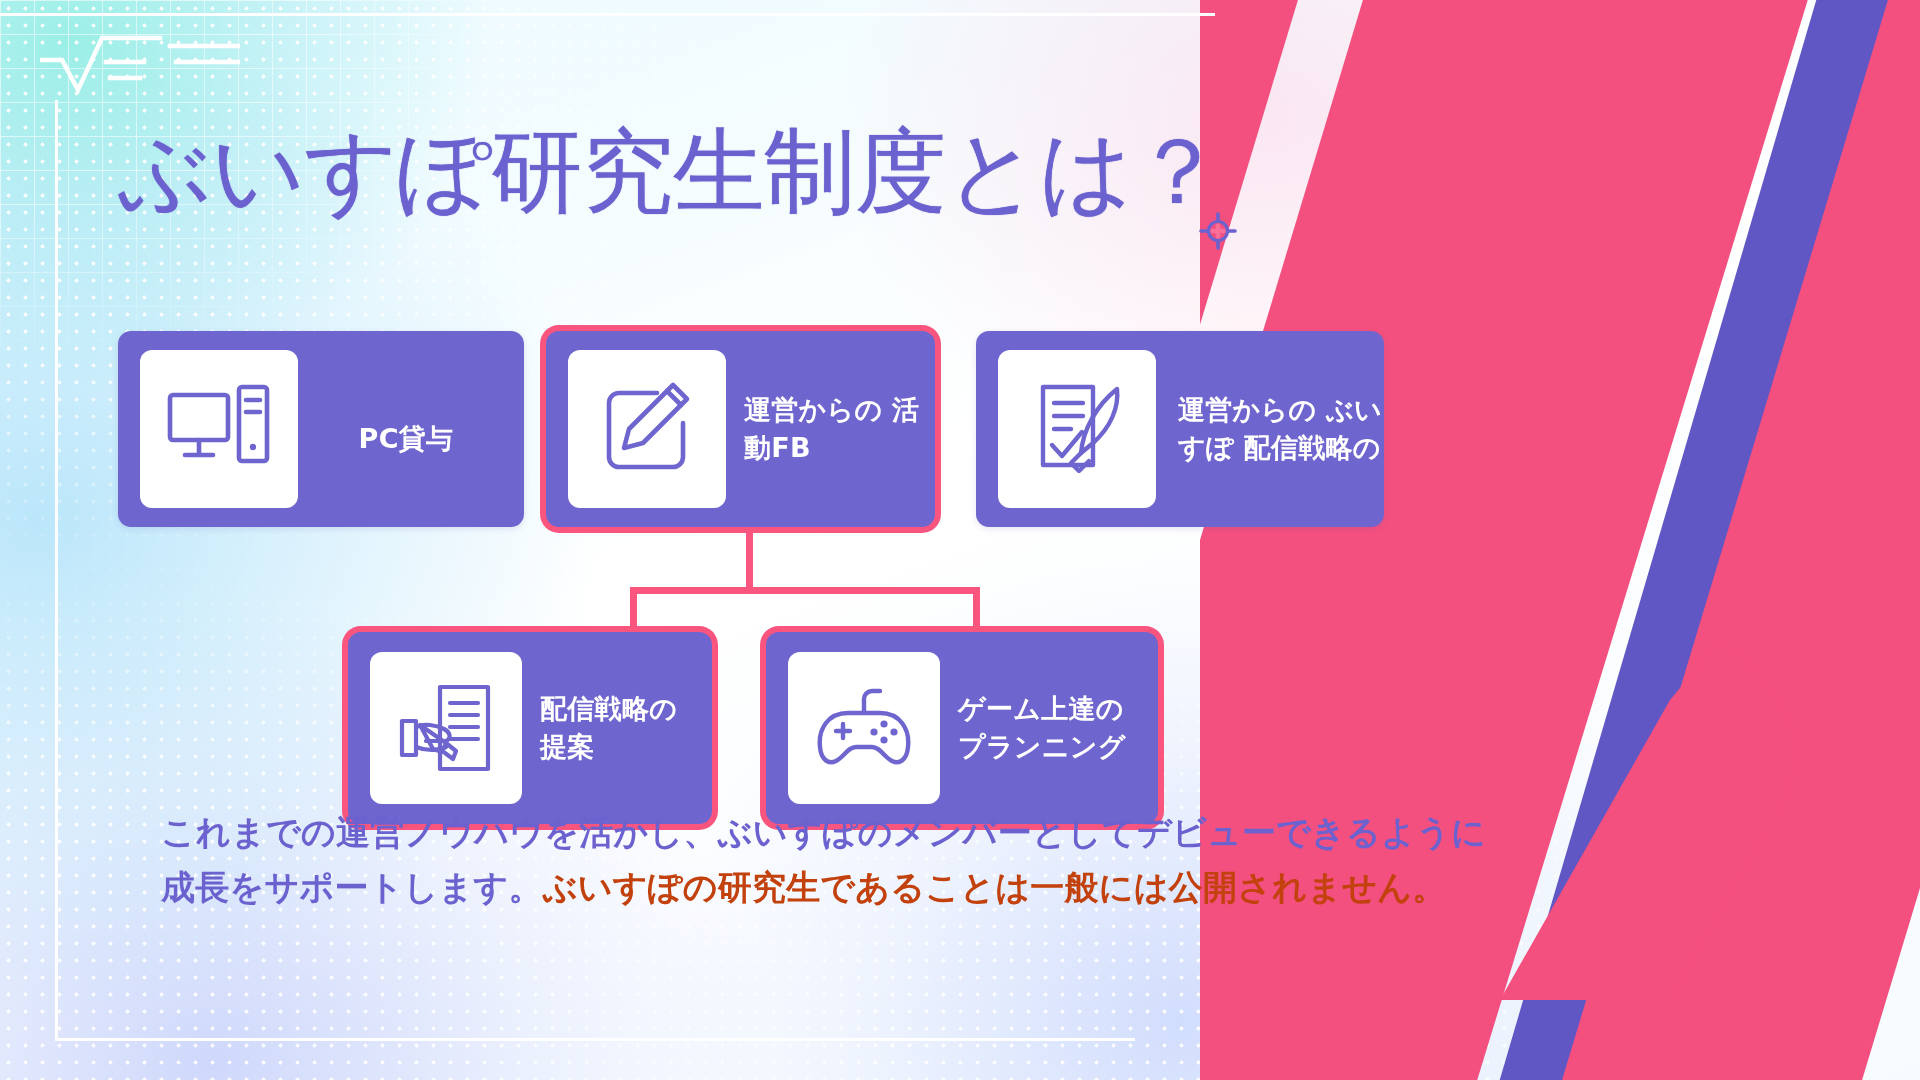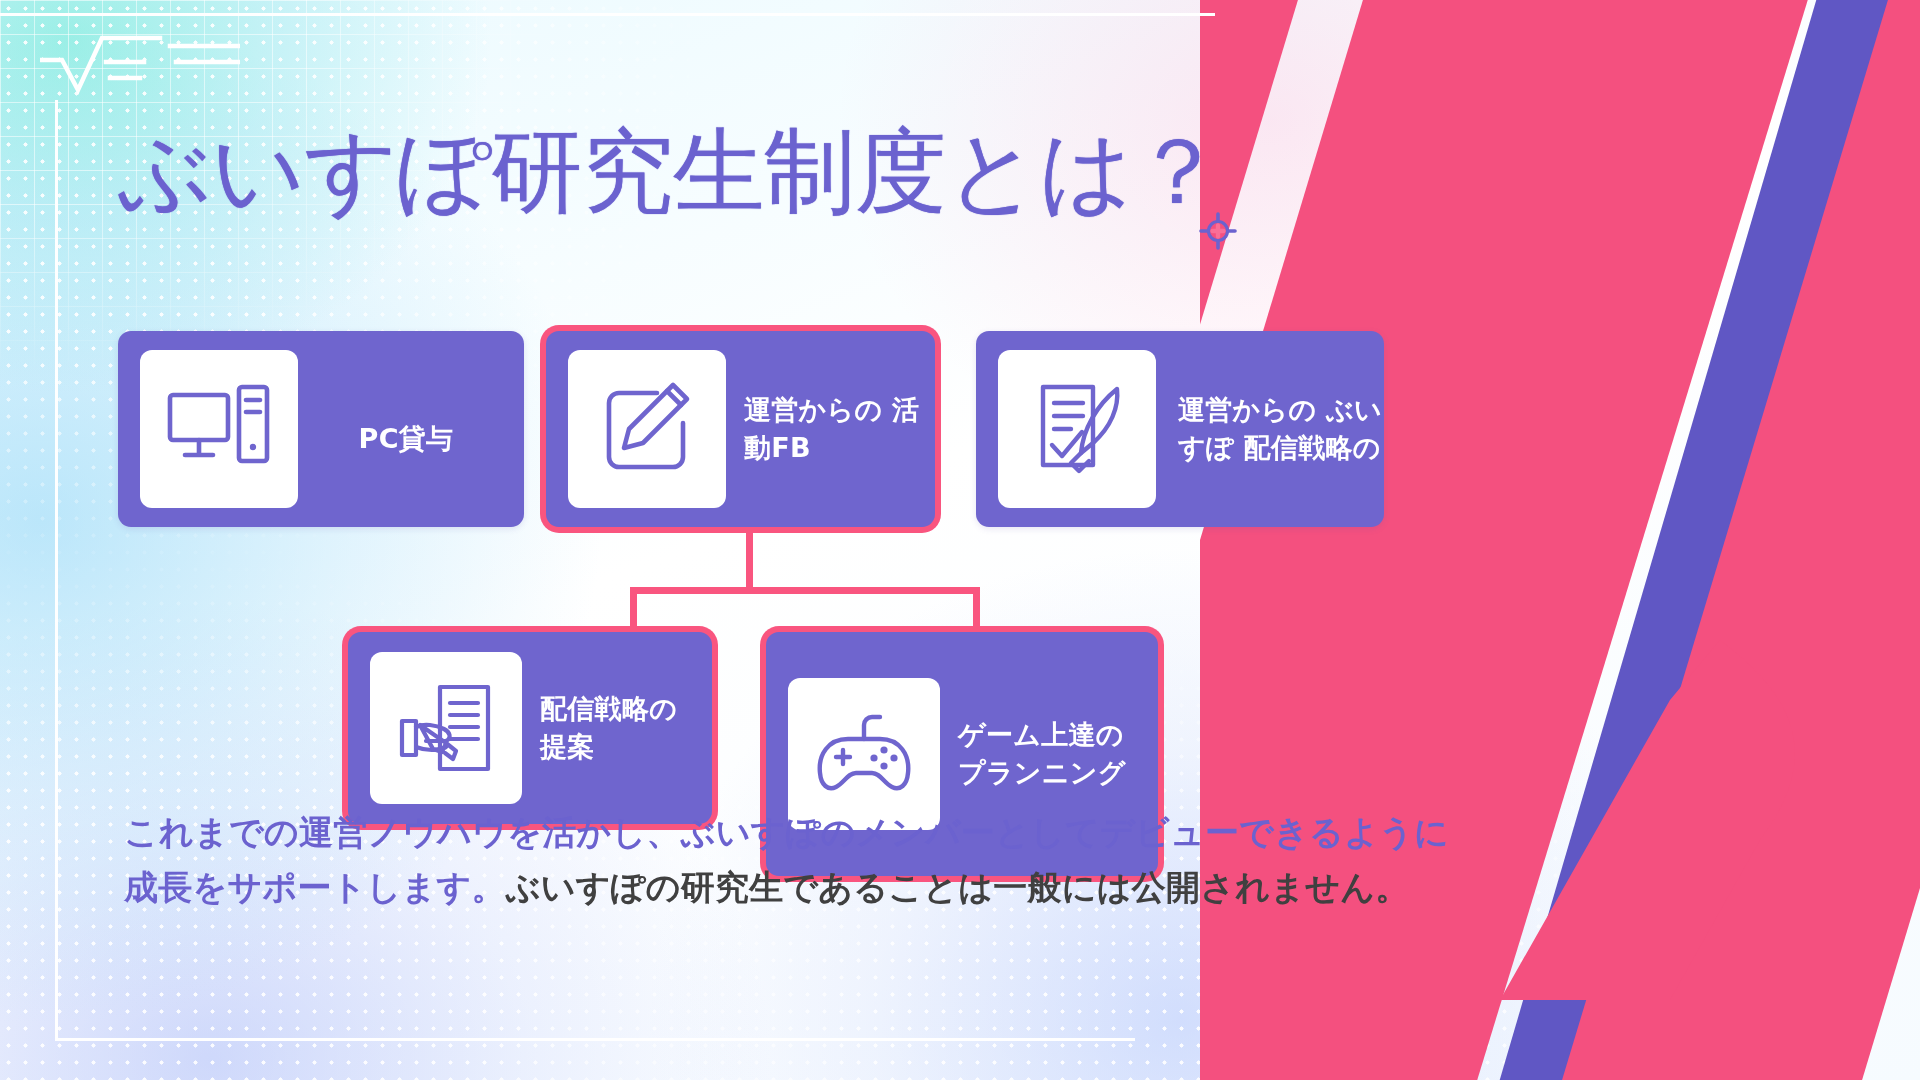--- a/index.html
+++ b/index.html
@@ -122,41 +122,41 @@
   #card-fb      { left:546px;  top:9px;   width:389px;  height:196px; padding:0 0 0 22px; }
   #card-fb .tile{ width:158px; height:158px; margin-right:18px; }
 
   #card-exam    { left:976px;  top:9px;   width:408px;  height:196px; padding:0 0 0 22px; }
   #card-exam .tile{ width:158px; height:158px; margin-right:22px; }
   #card-exam .label{ font-size:27px; }
 
   #card-strategy{ left:348px;  top:310px; width:364px;  height:192px; padding:0 0 0 22px; }
   #card-strategy .tile{ width:152px; height:152px; margin-right:18px; }
 
-  #card-gameplan{ left:766px;  top:310px; width:392px;  height:244px; padding:0 0 0 22px; }
+  #card-gameplan{ left:766px;  top:310px; width:392px;  height:192px; padding:0 0 0 22px; }
   #card-gameplan .tile{ width:152px; height:152px; margin-right:18px; }
 
   
   .conn { position:absolute; background:#f9557f; }
   #conn-v-top   { left:746px;  top:205px; width:7px;  height:67px; }
   #conn-h       { left:630px;  top:265px; width:350px; height:7px; border-radius:3px; }
   #conn-v-left  { left:630px;  top:265px; width:7px;  height:50px; }
   #conn-v-right { left:973px;  top:265px; width:7px;  height:50px; }
 
   
   .body-text {
     position:absolute; left:124px; top:805px;
     font-size:34px; line-height:1.62;
     font-weight:900;
     color:#6b62cf;
     letter-spacing:0.2px;
     width:1480px;
   }
-  .body-text .hot { color:#404040; }
-  .body-text .ln { display:block; white-space:nowrap; }
+  .body-text .hot { color:#c2410c; }
+  .body-text .ln { display:block; white-space:nowrap;margin-left:37px; }
 </style>
 </head>
 <body>
 
 <div id="stage">
 
   <div class="bg-wash"></div>
   <div class="bg-dots"></div>
   <div class="bg-grid"></div>
 

